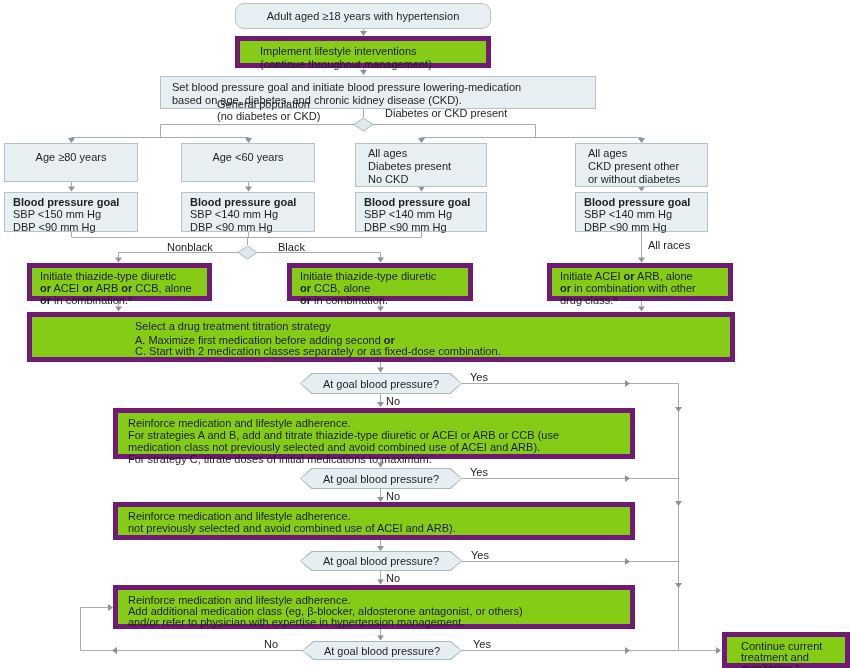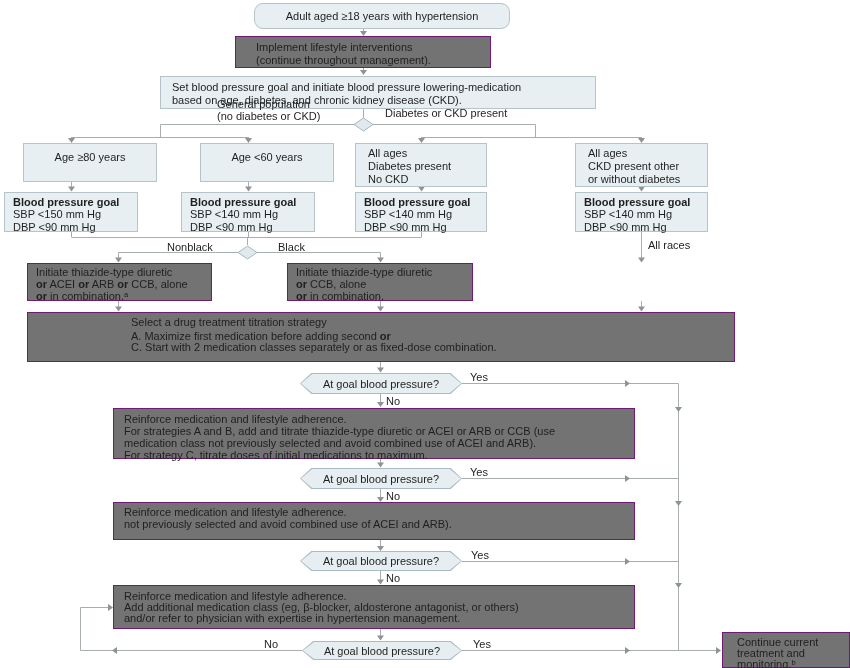--- a/index.html
+++ b/index.html
@@ -4,24 +4,24 @@
 <style>
   html,body{margin:0;padding:0;background:#ffffff;}
   #canvas{
     position:relative;width:850px;height:668px;overflow:hidden;background:#ffffff;
     font-family:"Liberation Sans","DejaVu Sans",sans-serif;
     font-size:11px;line-height:12px;color:#1f1f1f;
   }
   #wires{position:absolute;left:0;top:0;width:850px;height:668px;}
   .box{position:absolute;box-sizing:border-box;}
   .blue{background:#e7eff2;border:1px solid #b6c3c9;}
-  .beige{background:#737373;border:1px solid #701a75;}
+  .beige{background:#84cc16;border:5px solid #701a75;}
   .rounded{border-radius:9px;}
   .ln{white-space:nowrap;}
-  .ctr{text-align:center;margin-left:19px;}
+  .ctr{text-align:center;}
   b{font-weight:bold;}
   .lbl{position:absolute;white-space:nowrap;color:#1f1f1f;}
   .hex{position:absolute;}
   .hex .hex-outer{position:absolute;inset:0;background:#a9bac2;
     clip-path:polygon(0 50%,7% 0,93% 0,100% 50%,93% 100%,7% 100%);}
   .hex .hex-inner{position:absolute;inset:1px;background:#e6eef2;
     clip-path:polygon(0 50%,7% 0,93% 0,100% 50%,93% 100%,7% 100%);}
   .hex .hex-text{position:absolute;inset:0;display:flex;align-items:center;justify-content:center;white-space:nowrap;}
 </style>
 </head>
@@ -194,20 +194,25 @@
   <div class="box beige" style="left:27px;top:263px;width:185px;height:38px;padding:3px 0 0 8px;line-height:11.8px;">
     <div class="ln">Initiate thiazide-type diuretic</div>
     <div class="ln"><b>or</b> ACEI <b>or</b> ARB <b>or</b> CCB, alone</div>
     <div class="ln"><b>or</b> in combination.ᵃ</div>
   </div>
   <div class="box beige" style="left:287px;top:263px;width:186px;height:38px;padding:3px 0 0 8px;line-height:11.8px;">
     <div class="ln">Initiate thiazide-type diuretic</div>
     <div class="ln"><b>or</b> CCB, alone</div>
     <div class="ln"><b>or</b> in combination.</div>
   </div>
+  <div class="box beige" style="left:547px;top:263px;width:186px;height:38px;padding:3px 0 0 8px;line-height:11.8px;">
+    <div class="ln">Initiate ACEI <b>or</b> ARB, alone</div>
+    <div class="ln"><b>or</b> in combination with other</div>
+    <div class="ln">drug class.ᵃ</div>
+  </div>
 
   <div class="box beige" style="left:27px;top:312px;width:708px;height:50px;padding:4px 0 15px 103px;line-height:11.5px;">
     <div class="ln" style="margin-bottom:2px;">Select a drug treatment titration strategy</div>
     <div class="ln">A. Maximize first medication before adding second <b>or</b></div>
     <div class="ln">C. Start with 2 medication classes separately or as fixed-dose combination.</div>
   </div>
 
   <div class="hex" style="left:300px;top:373px;width:162px;height:21px;">
     <div class="hex-outer"></div>
     <div class="hex-inner"></div>

